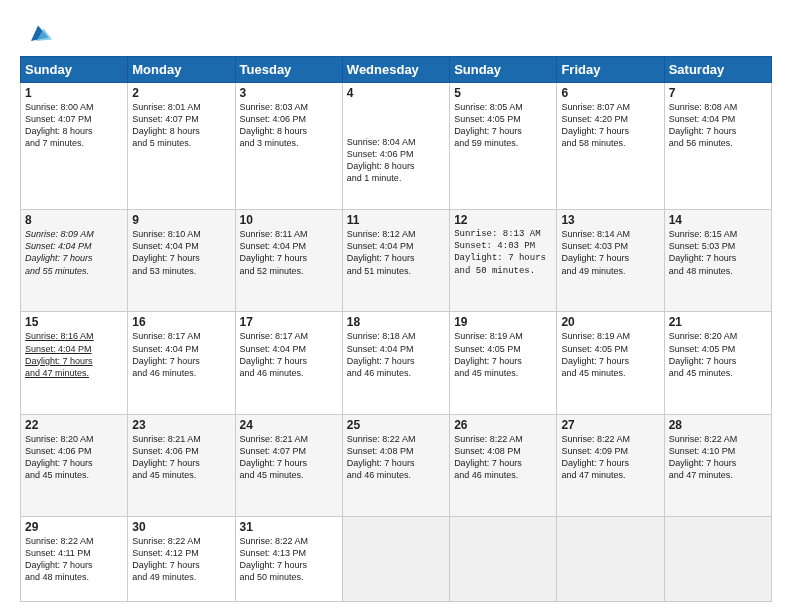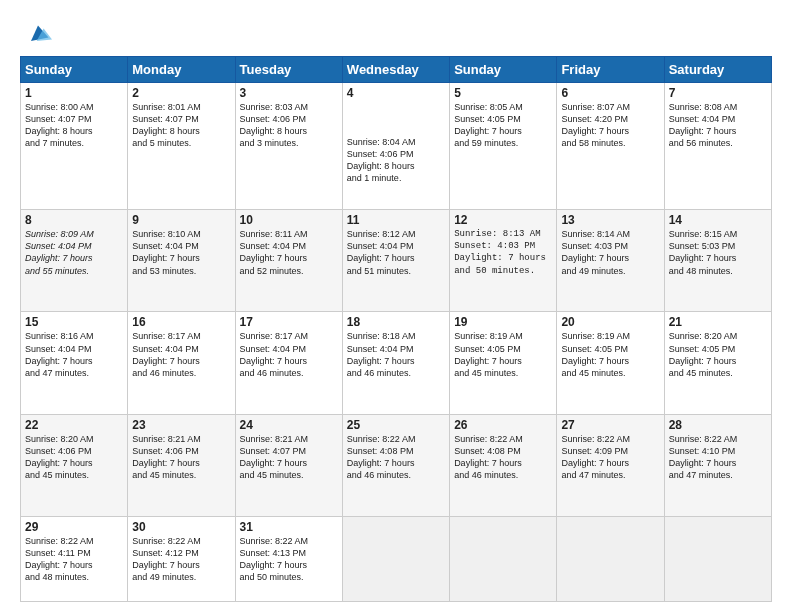--- a/index.html
+++ b/index.html
@@ -238,21 +238,21 @@
             <span class="day-num">14</span>
             <div class="day-info" style="white-space: pre-line;">Sunrise: 8:15 AM
 Sunset: 5:03 PM
 Daylight: 7 hours
 and 48 minutes.</div>
           </td>
         </tr>
         <tr>
           <td>
             <span class="day-num">15</span>
-            <div class="day-info" style="white-space: pre-line;">Sunrise: 8:16 AM
+            <div class="day-info" style="white-space: pre-line; text-decoration: underline;">Sunrise: 8:16 AM
 Sunset: 4:04 PM
 Daylight: 7 hours
 and 47 minutes.</div>
           </td>
           <td>
             <span class="day-num">16</span>
             <div class="day-info" style="white-space: pre-line;">Sunrise: 8:17 AM
 Sunset: 4:04 PM
 Daylight: 7 hours
 and 46 minutes.</div>

